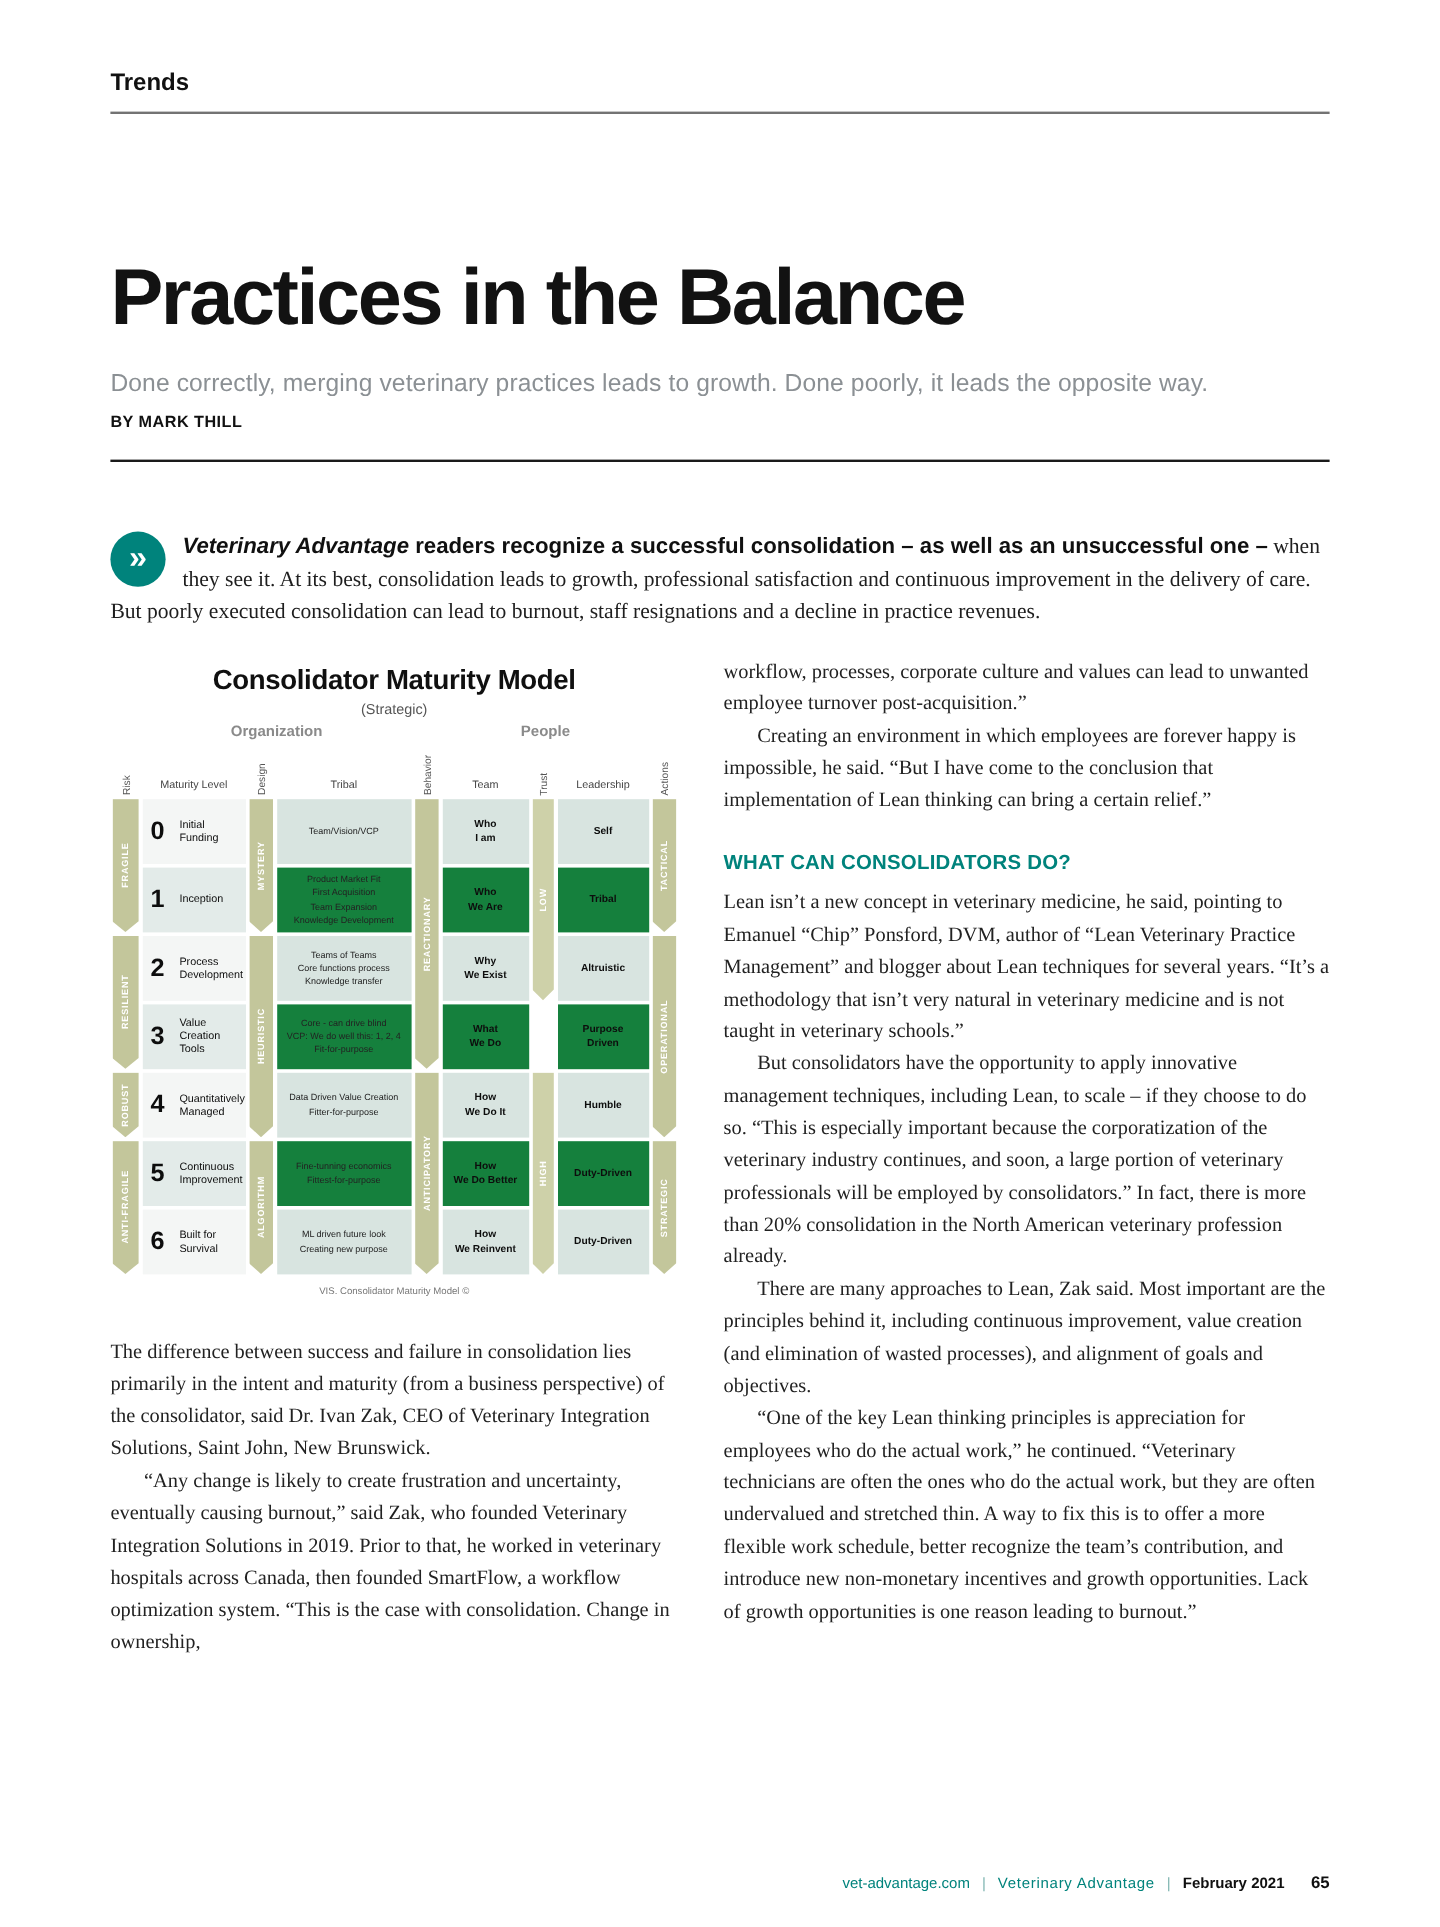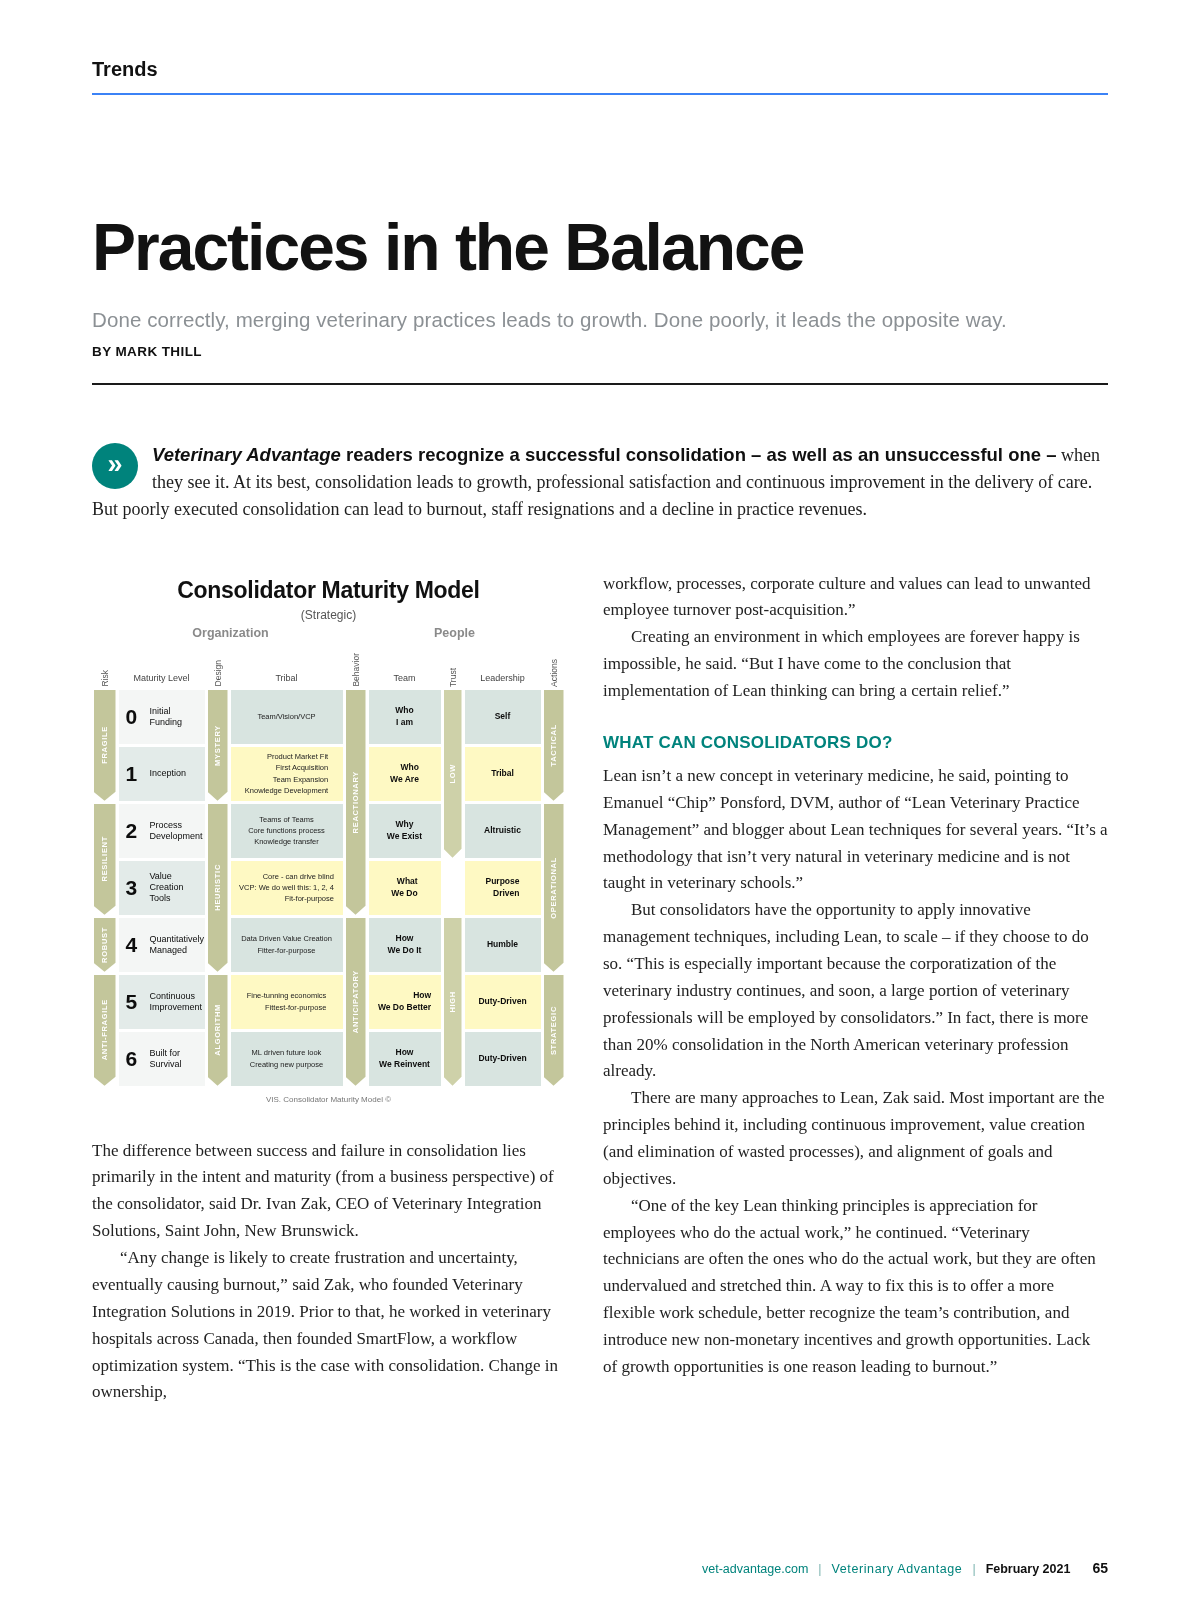--- a/index.html
+++ b/index.html
@@ -4,21 +4,21 @@
 <style>
   html,body{margin:0;padding:0;background:#e9e9e9;}
   .page{
     width:1200px;height:1606px;background:#ffffff;box-sizing:border-box;
     padding:58px 92px 40px 92px;position:relative;
     font-family:"Liberation Serif", serif;color:#1e1e1e;margin:0 auto;
   }
   
   .section-label{
     font-family:"Liberation Sans", sans-serif;font-weight:700;font-size:20px;
-    color:#111;padding-bottom:12px;border-bottom:2px solid #3b82f6;
+    color:#111;padding-bottom:12px;border-bottom:2px solid #737373;
   }
   .headline{
     font-family:"Liberation Sans", sans-serif;font-weight:900;font-size:66px;
     line-height:1.02;letter-spacing:-2px;color:#121212;margin:52px 0 26px 0;
   }
   .deck{
     font-family:"Liberation Sans", sans-serif;font-size:20.5px;color:#8b9094;
     letter-spacing:0.1px;margin-bottom:12px;
   }
   .byline{
@@ -30,21 +30,21 @@
   .intro-icon{
     float:left;width:46px;height:46px;border-radius:50%;background:#00837c;
     color:#fff;display:flex;align-items:center;justify-content:center;
     font-family:"Liberation Sans", sans-serif;font-size:27px;font-weight:700;
     margin:2px 14px 4px 0;line-height:1;padding-bottom:3px;box-sizing:border-box;
   }
   .intro-lead{font-family:"Liberation Sans", sans-serif;font-weight:700;font-size:18.5px;color:#101010;}
   .intro-lead .it{font-style:italic;}
   .intro-body{font-size:18px;color:#1e1e1e;}
   
-  .columns{display:flex;gap:38px;margin-top:48px;}
+  .columns{display:flex;gap:38px;margin-top:24px;}
   .col-left{width:473px;flex:0 0 473px;}
   .col-right{flex:1;min-width:0;}
   .body-p{margin:0;font-size:17px;line-height:1.58;color:#222;text-align:left;}
   .indent{text-indent:28px;}
   .subhead{
     font-family:"Liberation Sans", sans-serif;font-weight:700;font-size:17px;
     color:#00837c;letter-spacing:0.2px;margin:28px 0 10px 0;
   }
   
   .cmm{margin-top:6px;}
@@ -76,21 +76,21 @@
   }
   .vhead span{
     writing-mode:vertical-rl;transform:rotate(180deg);
     font-family:"Liberation Sans", sans-serif;font-size:8.5px;color:#555;
   }
   .cell{
     display:flex;align-items:center;justify-content:center;text-align:center;
     font-family:"Liberation Sans", sans-serif;white-space:pre-line;box-sizing:border-box;
   }
   .r-light{background:#d8e4e0;}
-  .r-dark{background:#fef9c3;text-align:right;}
+  .r-dark{background:#15803d;}
   .m-light{background:#f4f6f5;}
   .m-dark{background:#e3ebe9;}
   .lvl{justify-content:flex-start;padding-left:7px;text-align:left;}
   .lvl .num{font-size:21px;font-weight:800;color:#0d0d0d;width:18px;flex:0 0 18px;}
   .lvl .lvlname{font-size:9px;font-weight:400;color:#0d0d0d;line-height:1.2;margin-left:6px;white-space:pre-line;}
   .scope{font-size:7.5px;line-height:1.5;color:#222;padding:3px 4px;}
   .team{font-size:8.5px;font-weight:700;color:#0d0d0d;line-height:1.35;}
   .lead{font-size:8.5px;font-weight:700;color:#0d0d0d;line-height:1.35;}
   .strip{
     background:#c3c69b;display:flex;align-items:center;justify-content:center;

